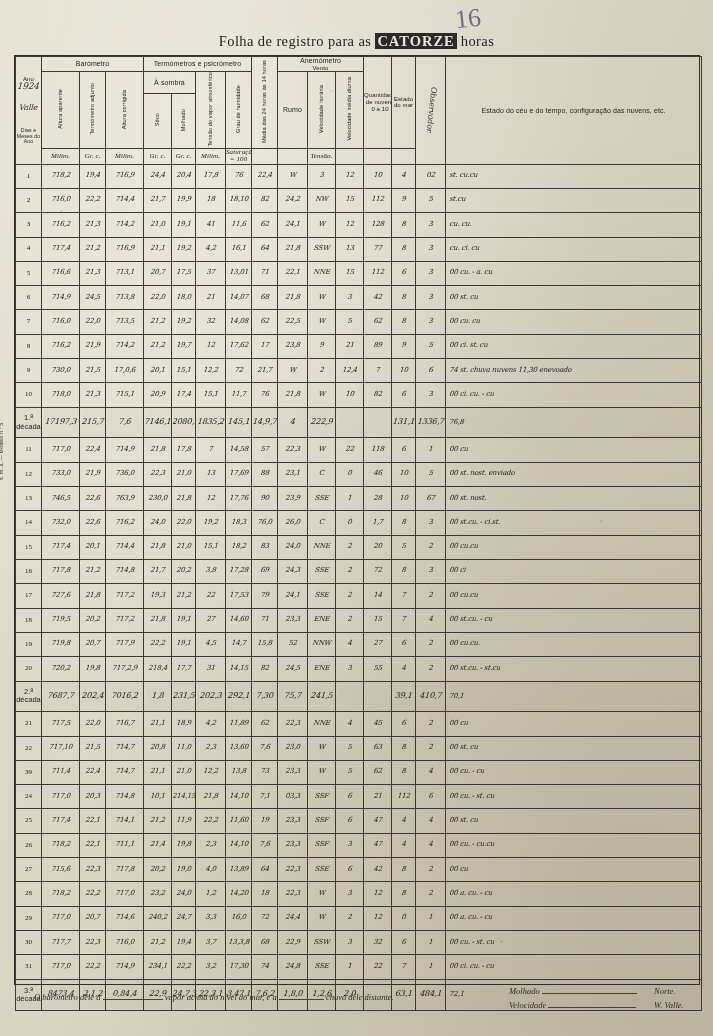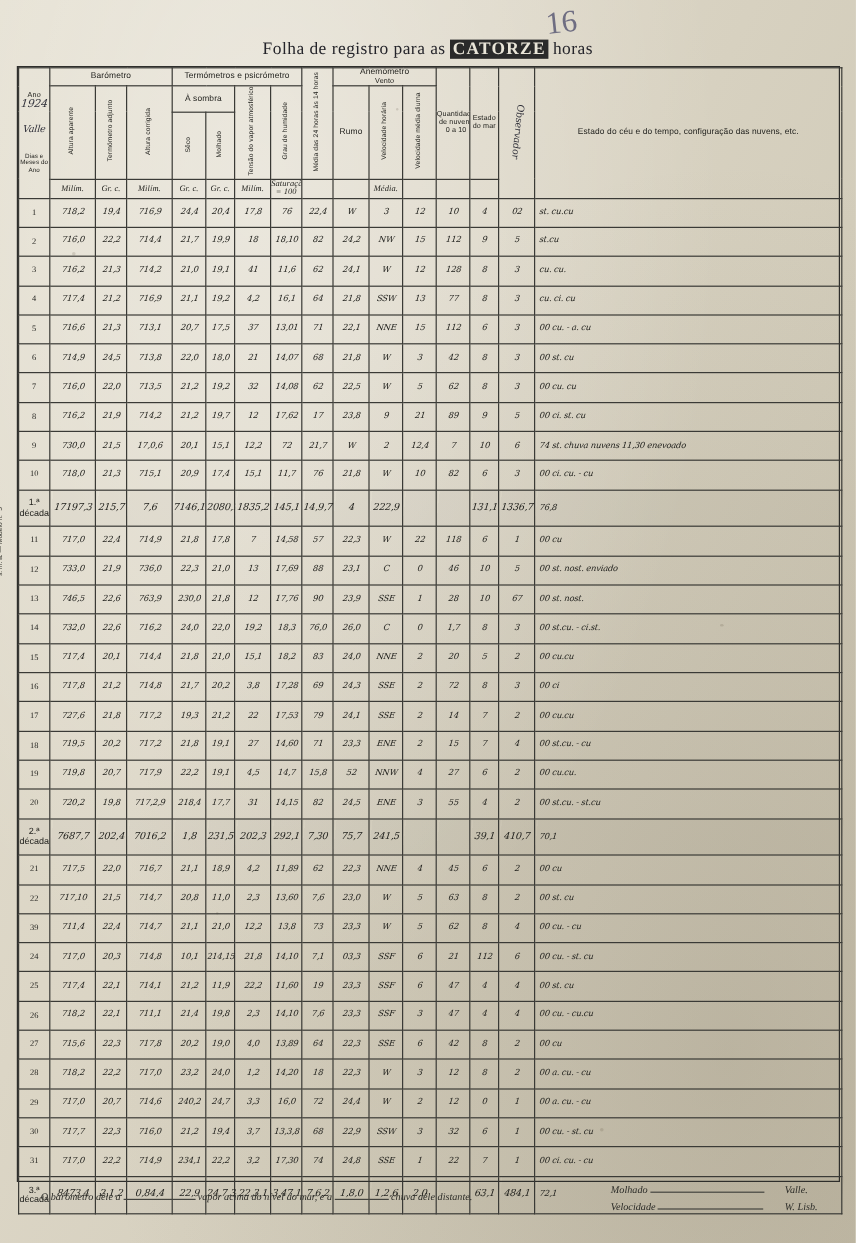--- a/index.html
+++ b/index.html
@@ -184,21 +184,21 @@
     <tr style="height:11px">
       <td class="unit">Milím.</td>
       <td class="unit">Gr. c.</td>
       <td class="unit">Milím.</td>
       <td class="unit">Gr. c.</td>
       <td class="unit">Gr. c.</td>
       <td class="unit">Milím.</td>
       <td class="unit">Saturação = 100</td>
       <td class="unit"></td>
       <td class="unit"></td>
-      <td class="unit">Média.</td>
+      <td class="unit">Tensão.</td>
       <td class="unit"></td>
       <td class="unit"></td>
       <td class="unit"></td>
     </tr>
   </thead>
   <tbody id="tbody">
         <tr style="height: 20.6px;">
           <td class="daycell">1</td>
           <td class="hw">718,2</td>
           <td class="hw">19,4</td>
@@ -823,15 +823,15 @@
     <span>chuva dêle distante.</span>
   </div>
   <div class="lat">
     <span>Molhado</span>
     <span class="rule" style="width:95px"></span>
   </div>
   <div class="lon">
     <span>Velocidade</span>
     <span class="rule" style="width:88px"></span>
   </div>
-  <div class="nor">Valle.</div>
-  <div class="lis">W. Lisb.</div>
+  <div class="nor">Norte.</div>
+  <div class="lis">W. Valle.</div>
 </div>
 
 </body></html>

